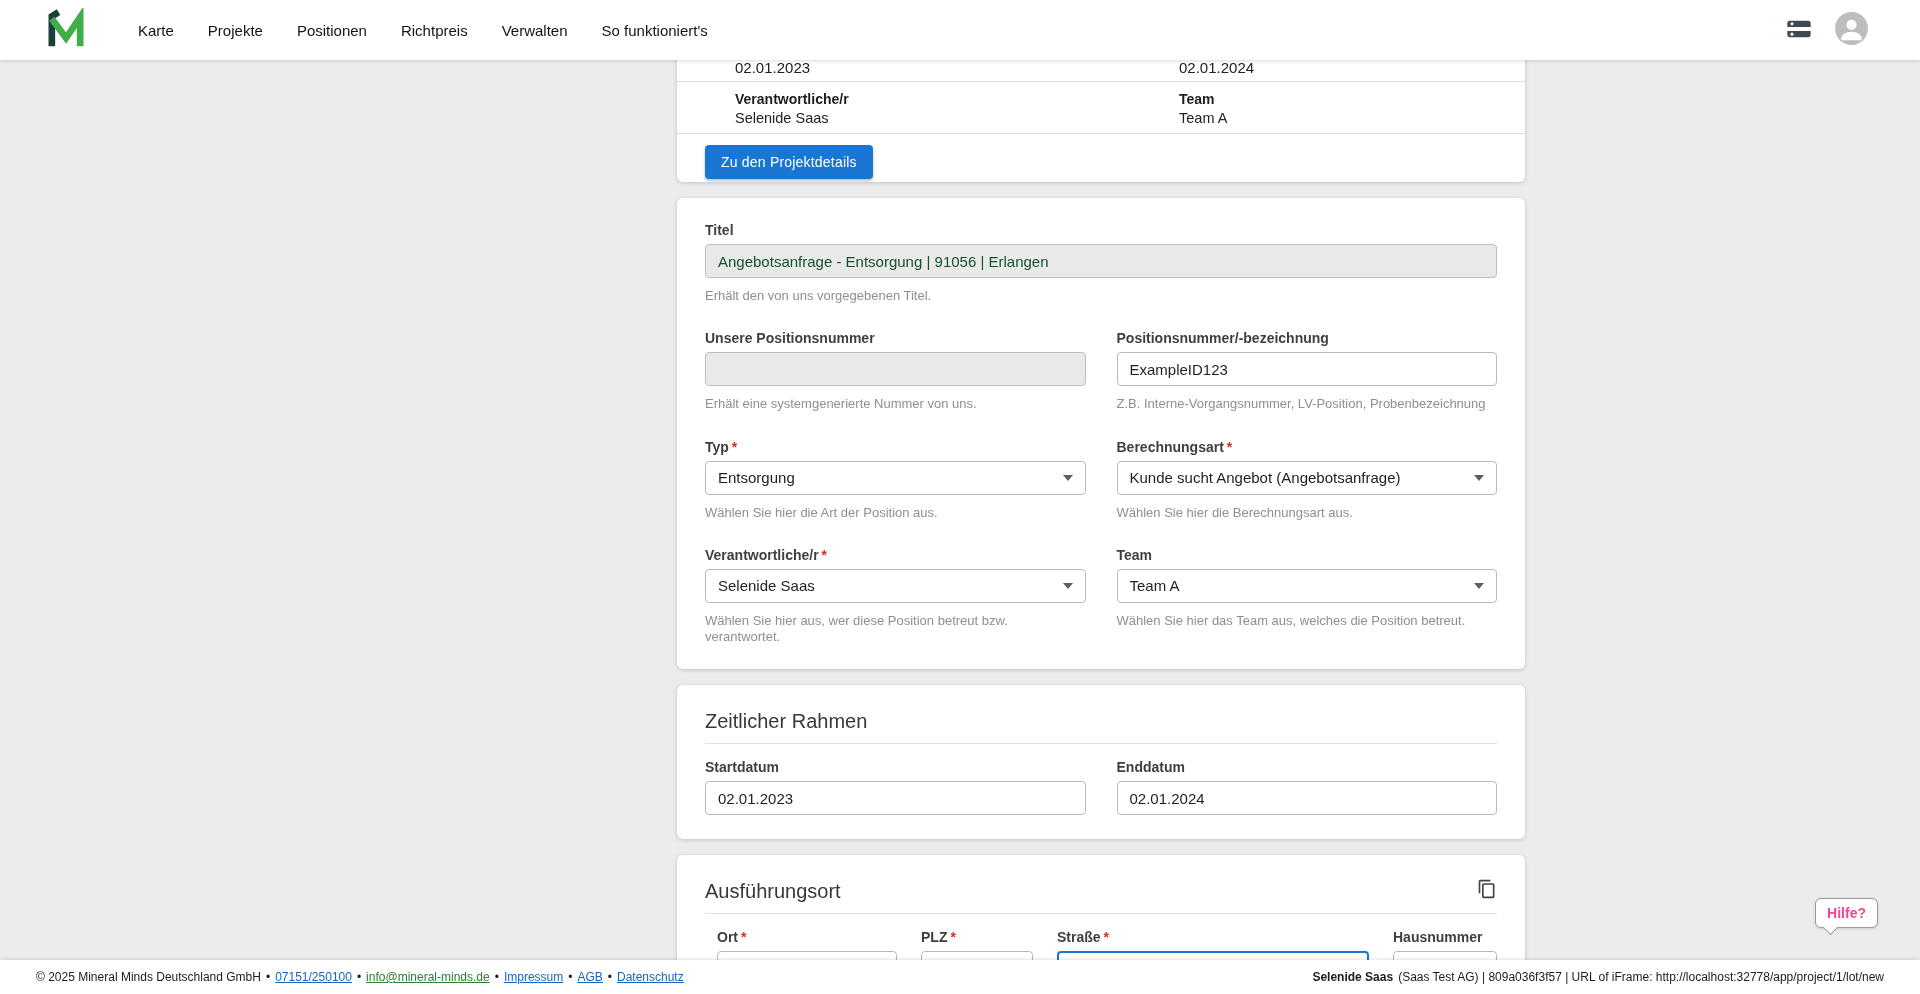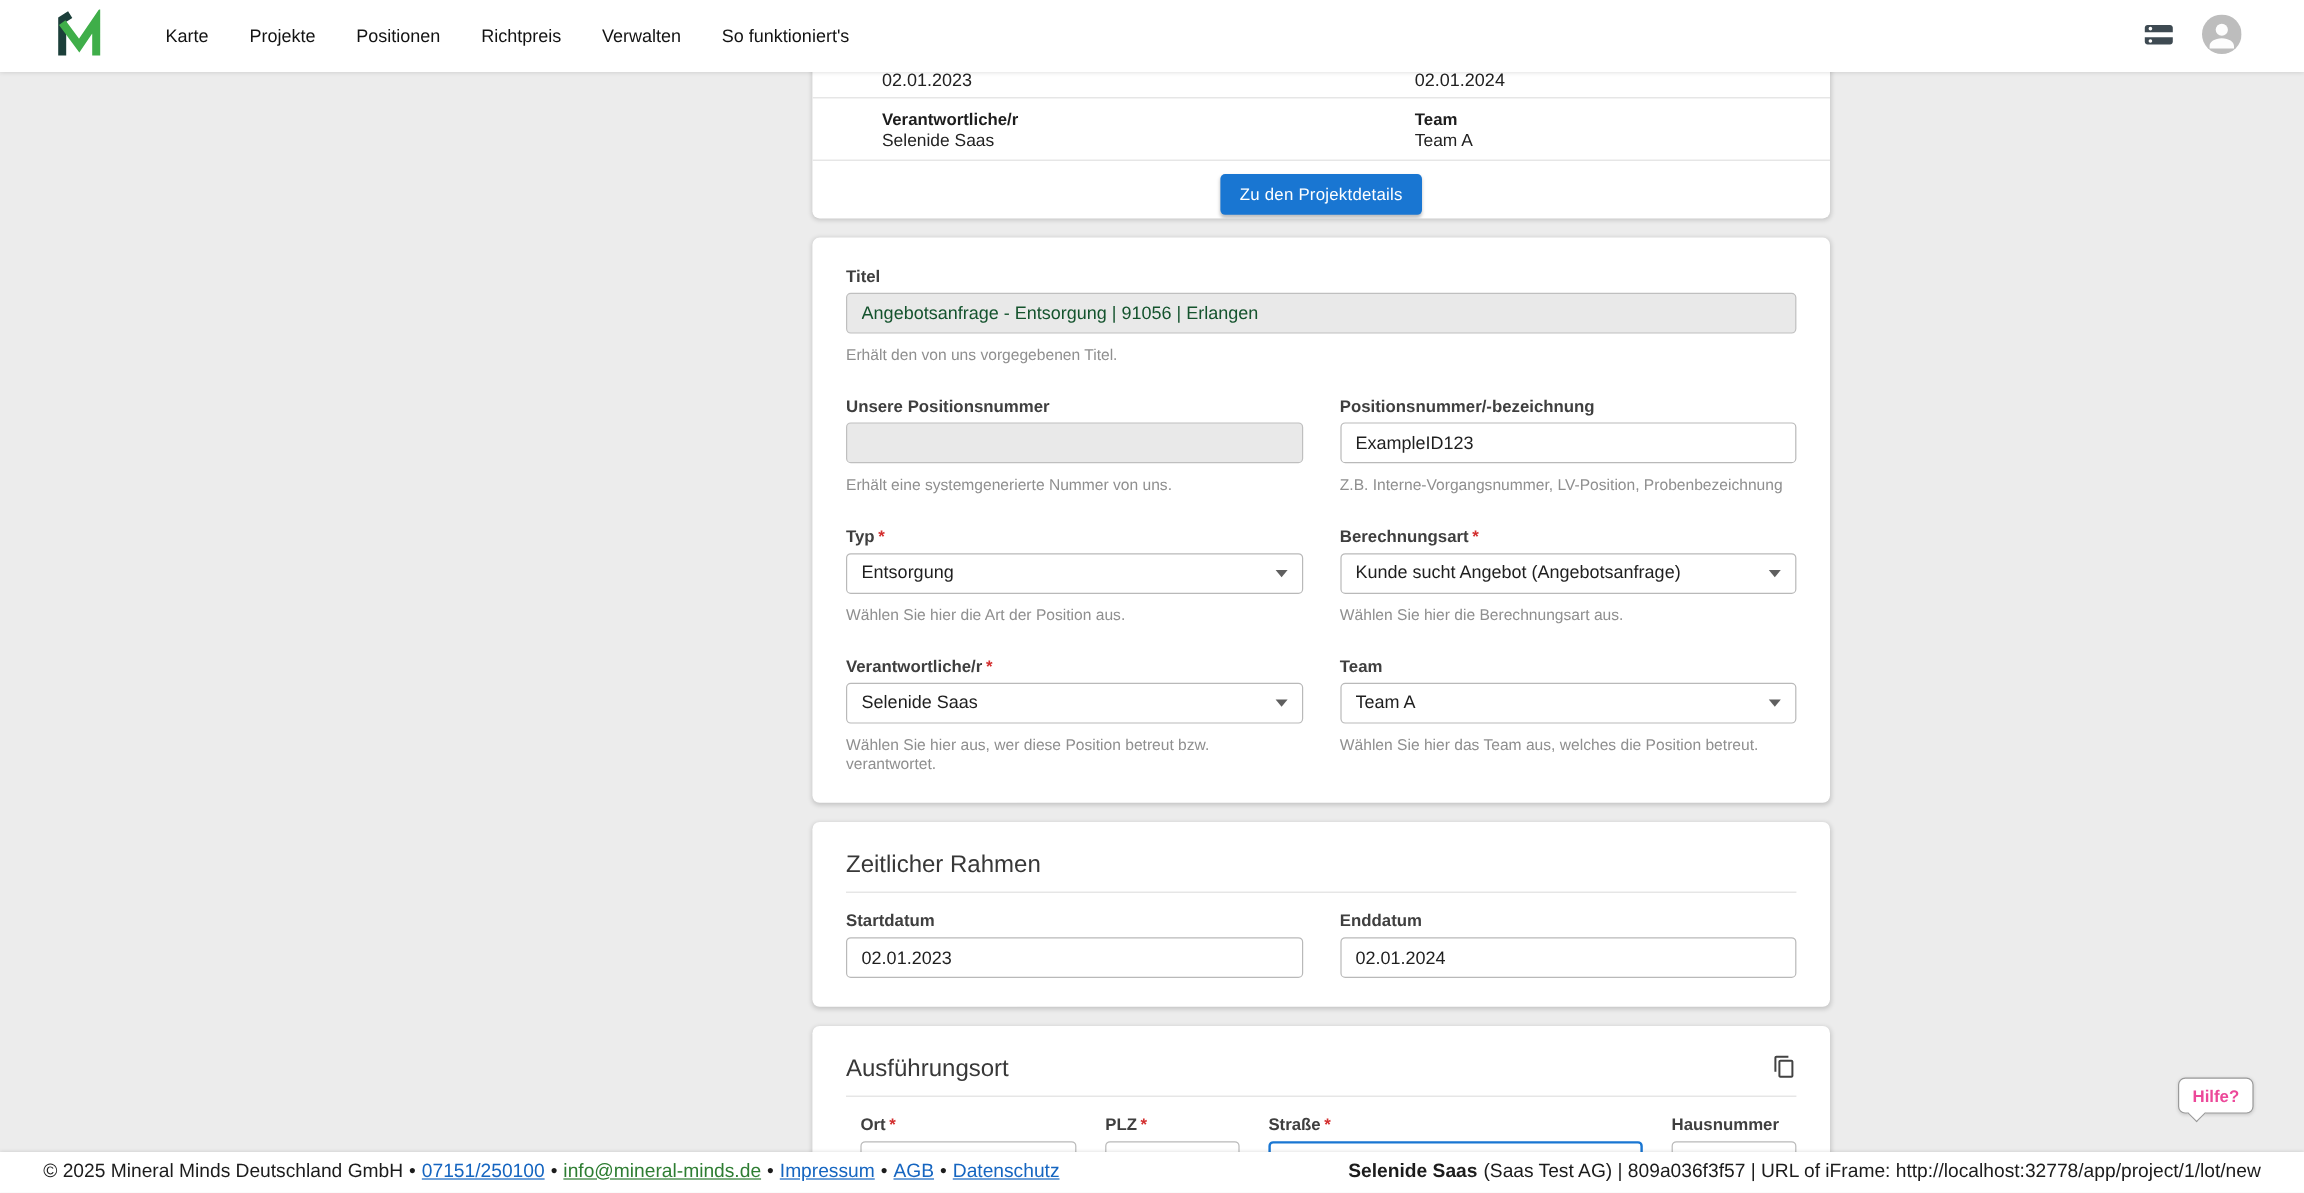--- a/index.html
+++ b/index.html
@@ -42,21 +42,21 @@
   }
 
   
   .project-card { margin-top: -9px; overflow: hidden; }
   .c1-grid { display: grid; grid-template-columns: 444px 1fr; }
   .c1-values-row { padding: 8px 58px 5px; font-size: 15px; color: #222; }
   .c1-people-row { padding: 9px 58px 7px; }
   .c1-label { font-size: 14px; font-weight: 700; color: #1d1d1d; margin-bottom: 3px; }
   .c1-value { font-size: 14.5px; color: #222; }
   .divider-full { height: 1px; background: #e0e0e0; }
-  .c1-actions { display: flex; justify-content: center; padding: 11px 28px 3px; }
+  .c1-actions { display: flex; justify-content: flex-start; padding: 11px 28px 3px; }
   .btn-primary {
     background: #1976d2; color: #fff; border: none; border-radius: 4px;
     font-family: inherit; font-size: 14px; font-weight: 500; letter-spacing: .2px;
     padding: 9px 16px; cursor: pointer;
     box-shadow: 0 2px 3px rgba(0,0,0,.25);
   }
 
   
   .form-card { padding: 24px 28px; }
   .field { display: flex; flex-direction: column; }
@@ -111,21 +111,21 @@
     border-right: 1px solid #9a9a9a; border-bottom: 1px solid #9a9a9a;
     transform: rotate(45deg);
   }
 
   
   .footer {
     position: fixed; left: 0; right: 0; bottom: 0; height: 34px;
     background: #fff; z-index: 35;
     box-shadow: 0 -1px 3px rgba(0,0,0,.12);
     display: flex; align-items: center; justify-content: space-between;
-    padding: 0 36px; font-size: 16px; color: #1c1c1c;
+    padding: 0 36px; font-size: 12px; color: #1c1c1c;
   }
   .footer-left, .footer-right { display: flex; align-items: center; gap: 5px; white-space: nowrap; }
   .sep { color: #1c1c1c; }
   .flink { text-decoration: underline; cursor: pointer; }
   .flink.blue { color: #1565c0; }
   .flink.green { color: #2e7d32; }
   .footer-user { font-weight: 700; }
 </style>
 </head>
 <body>

